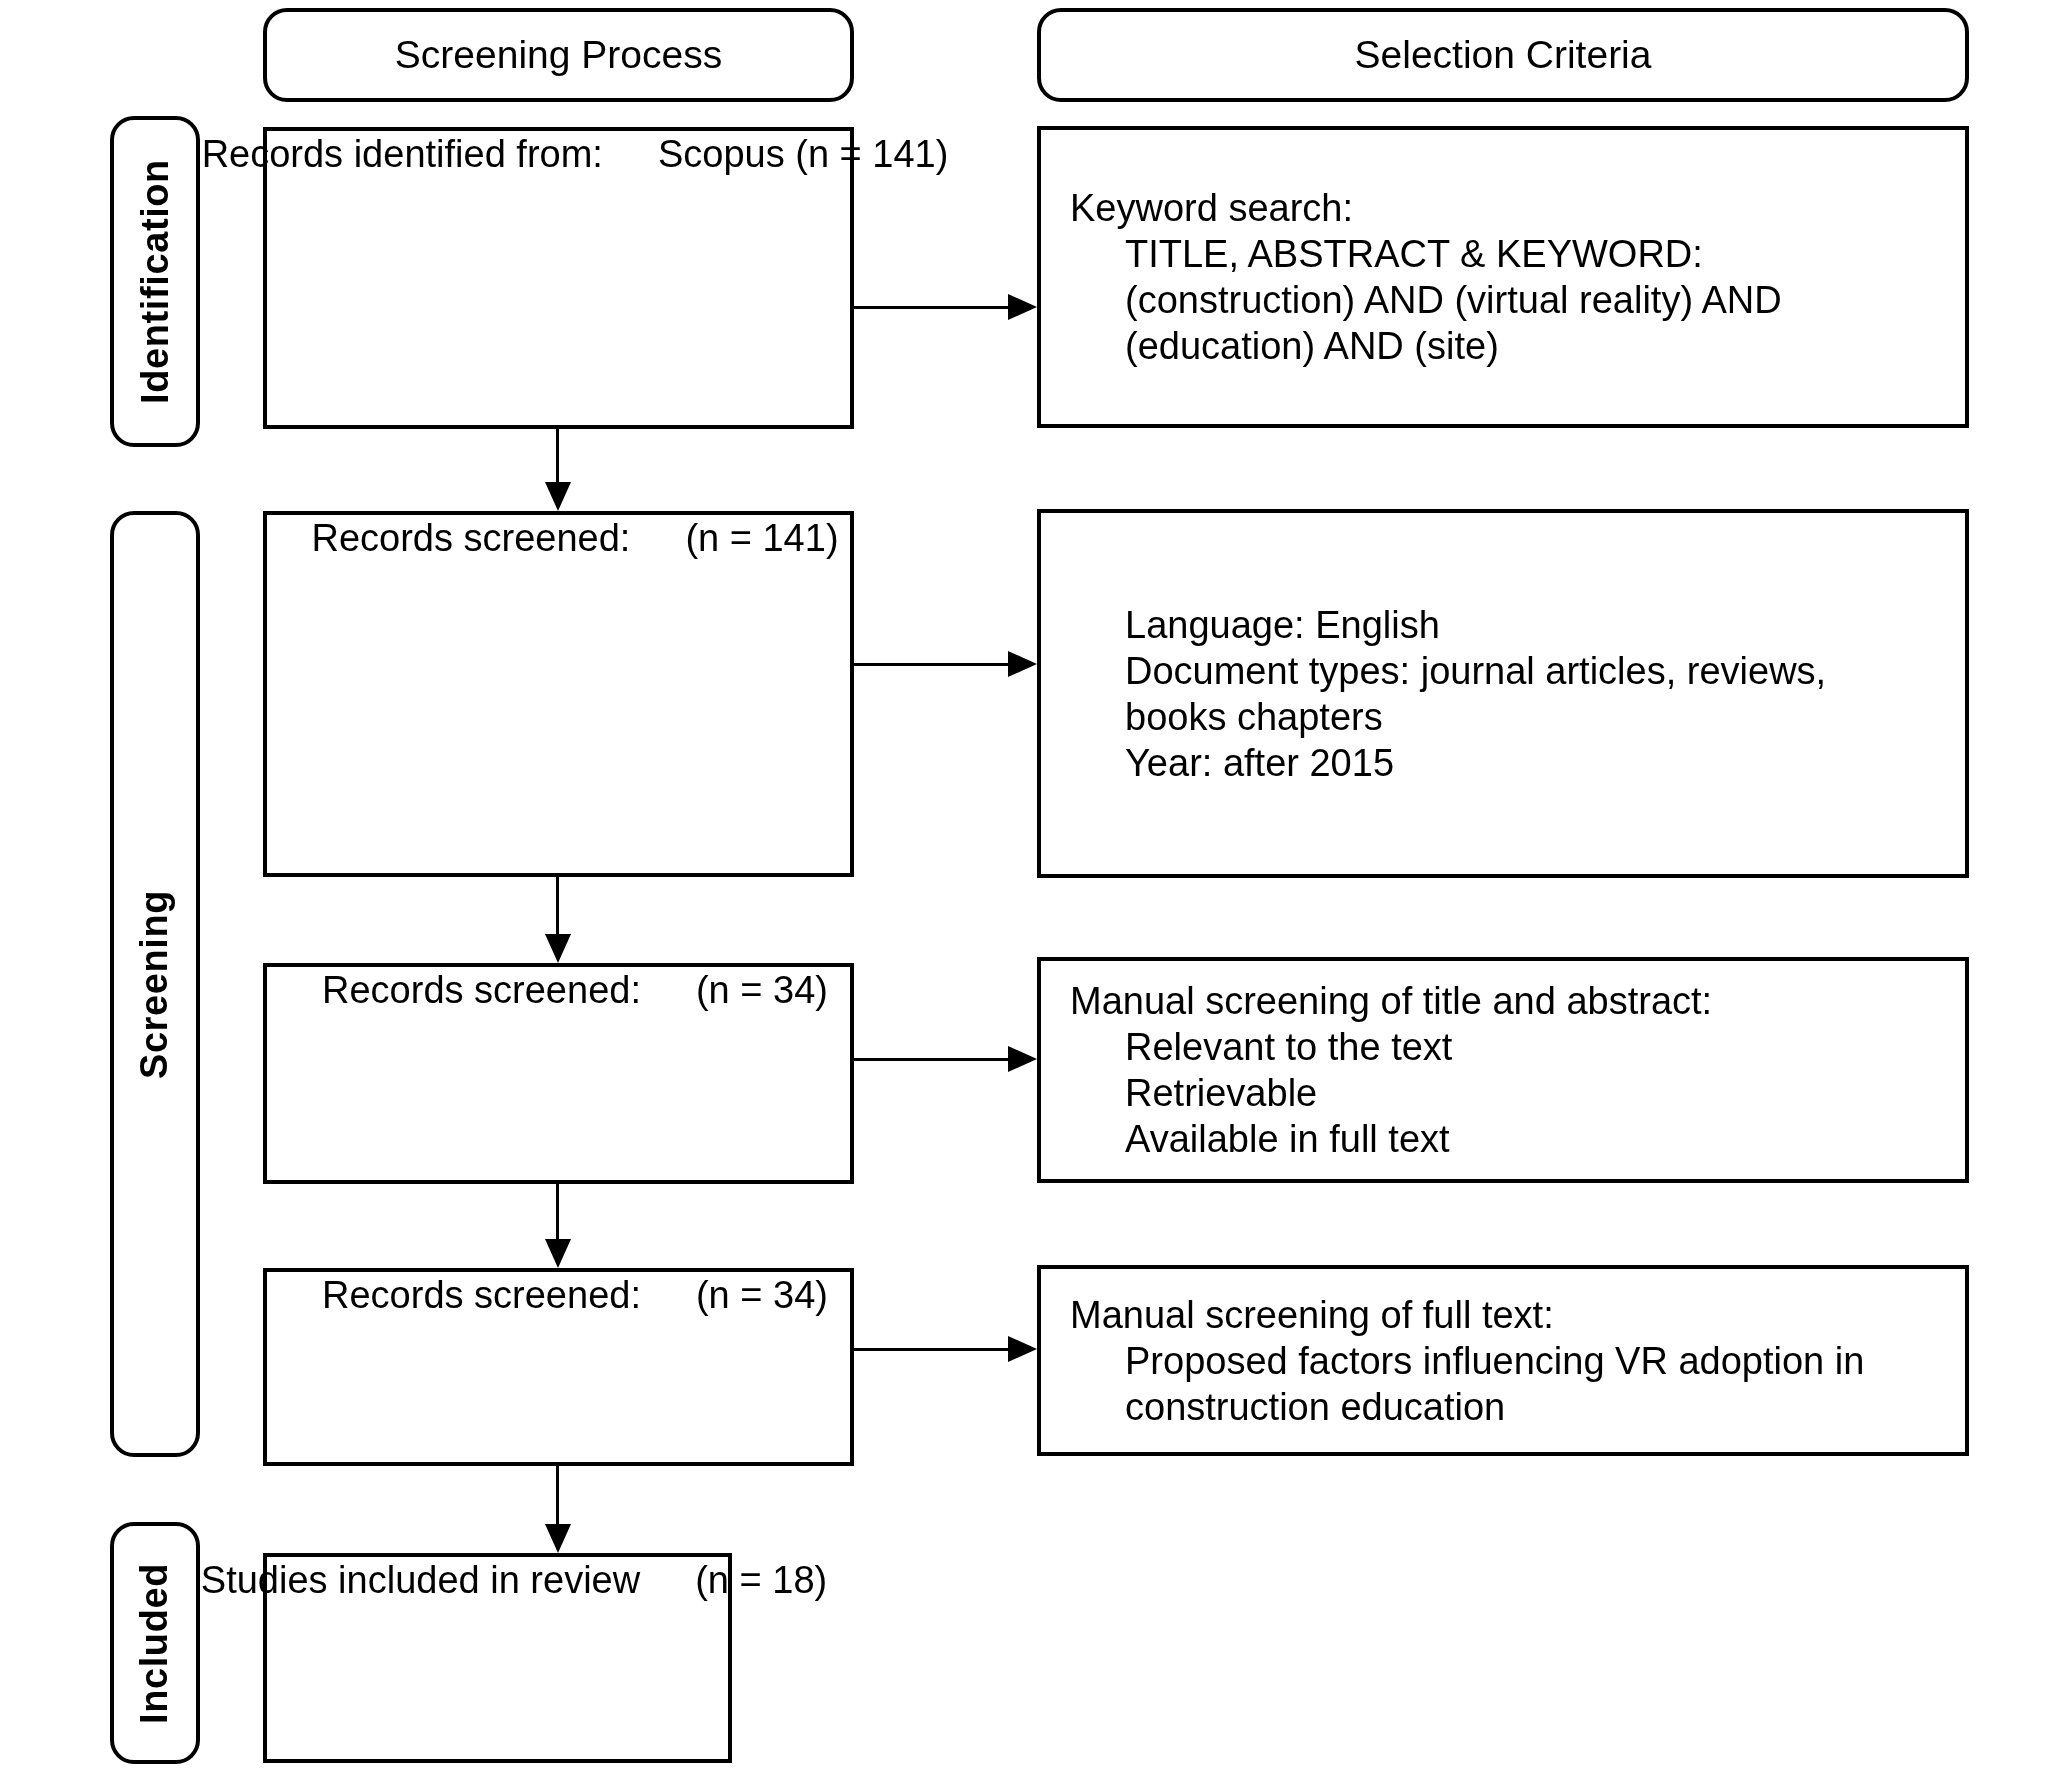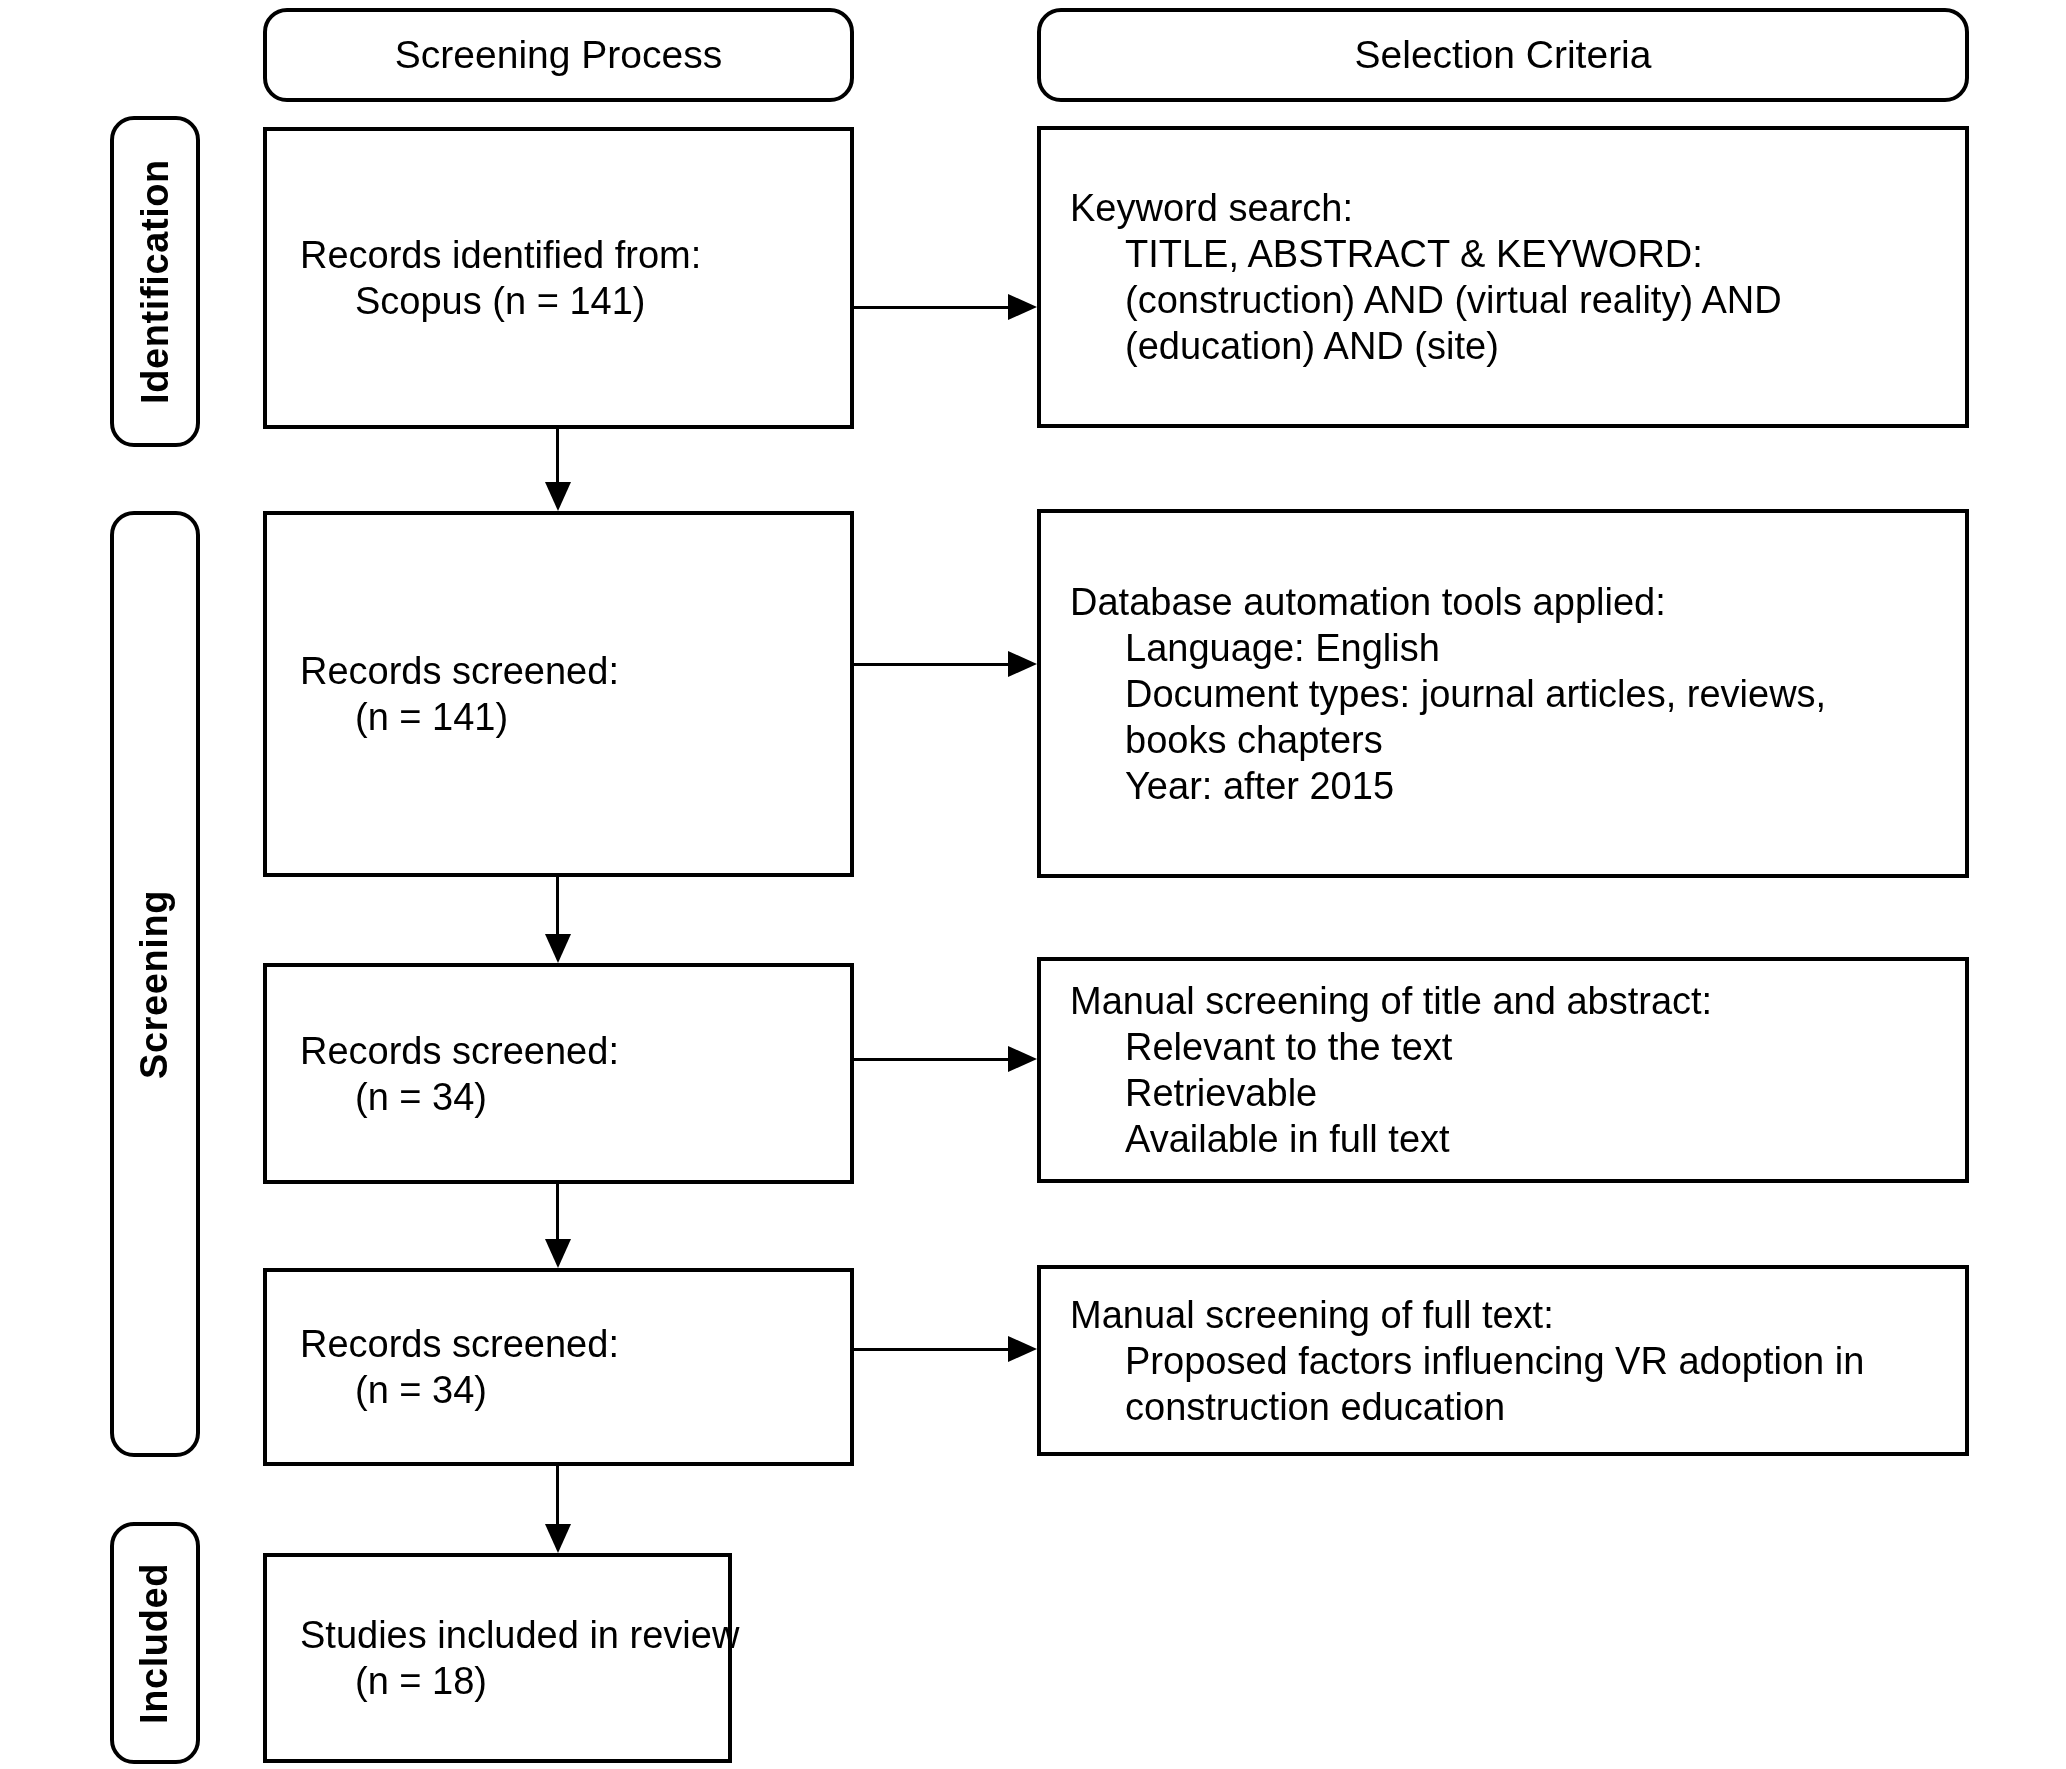--- a/index.html
+++ b/index.html
@@ -18,21 +18,21 @@
     font-weight:400; font-size:39px;
   }
   .rail {
     display:flex; align-items:center; justify-content:center;
   }
   .rail .vtext {
     transform:rotate(-90deg); white-space:nowrap;
     font-weight:700; font-size:38px; letter-spacing:0.6px;
   }
   .pbox {
-    display:flex; flex-direction:column; justify-content:center;
+    display:flex; flex-direction:row; justify-content:center;
     font-size:38px; line-height:46px; padding-left:33px;
   }
   .cbox {
     display:flex; flex-direction:column; justify-content:center;
     font-size:38px; line-height:46px; padding-left:29px; padding-right:0;
   }
   .ind { padding-left:55px; }
   .line { white-space:nowrap; }
   .vline { position:absolute; width:3px; background:#000000; }
   .hline { position:absolute; height:3px; background:#000000; }
@@ -90,21 +90,20 @@
     <div class="line ind">(n = 18)</div>
   </div>
 
   <div class="box cbox" style="left:1037px; top:126px; width:932px; height:302px;">
     <div class="line">Keyword search:</div>
     <div class="line ind">TITLE, ABSTRACT &amp; KEYWORD:</div>
     <div class="line ind">(construction) AND (virtual reality) AND</div>
     <div class="line ind">(education) AND (site)</div>
   </div>
   <div class="box cbox" style="left:1037px; top:509px; width:932px; height:369px;">
-    <div class="line">Database automation tools applied:</div>
     <div class="line ind">Language: English</div>
     <div class="line ind">Document types: journal articles, reviews,</div>
     <div class="line ind">books chapters</div>
     <div class="line ind">Year: after 2015</div>
   </div>
   <div class="box cbox" style="left:1037px; top:957px; width:932px; height:226px;">
     <div class="line">Manual screening of title and abstract:</div>
     <div class="line ind">Relevant to the text</div>
     <div class="line ind">Retrievable</div>
     <div class="line ind">Available in full text</div>

